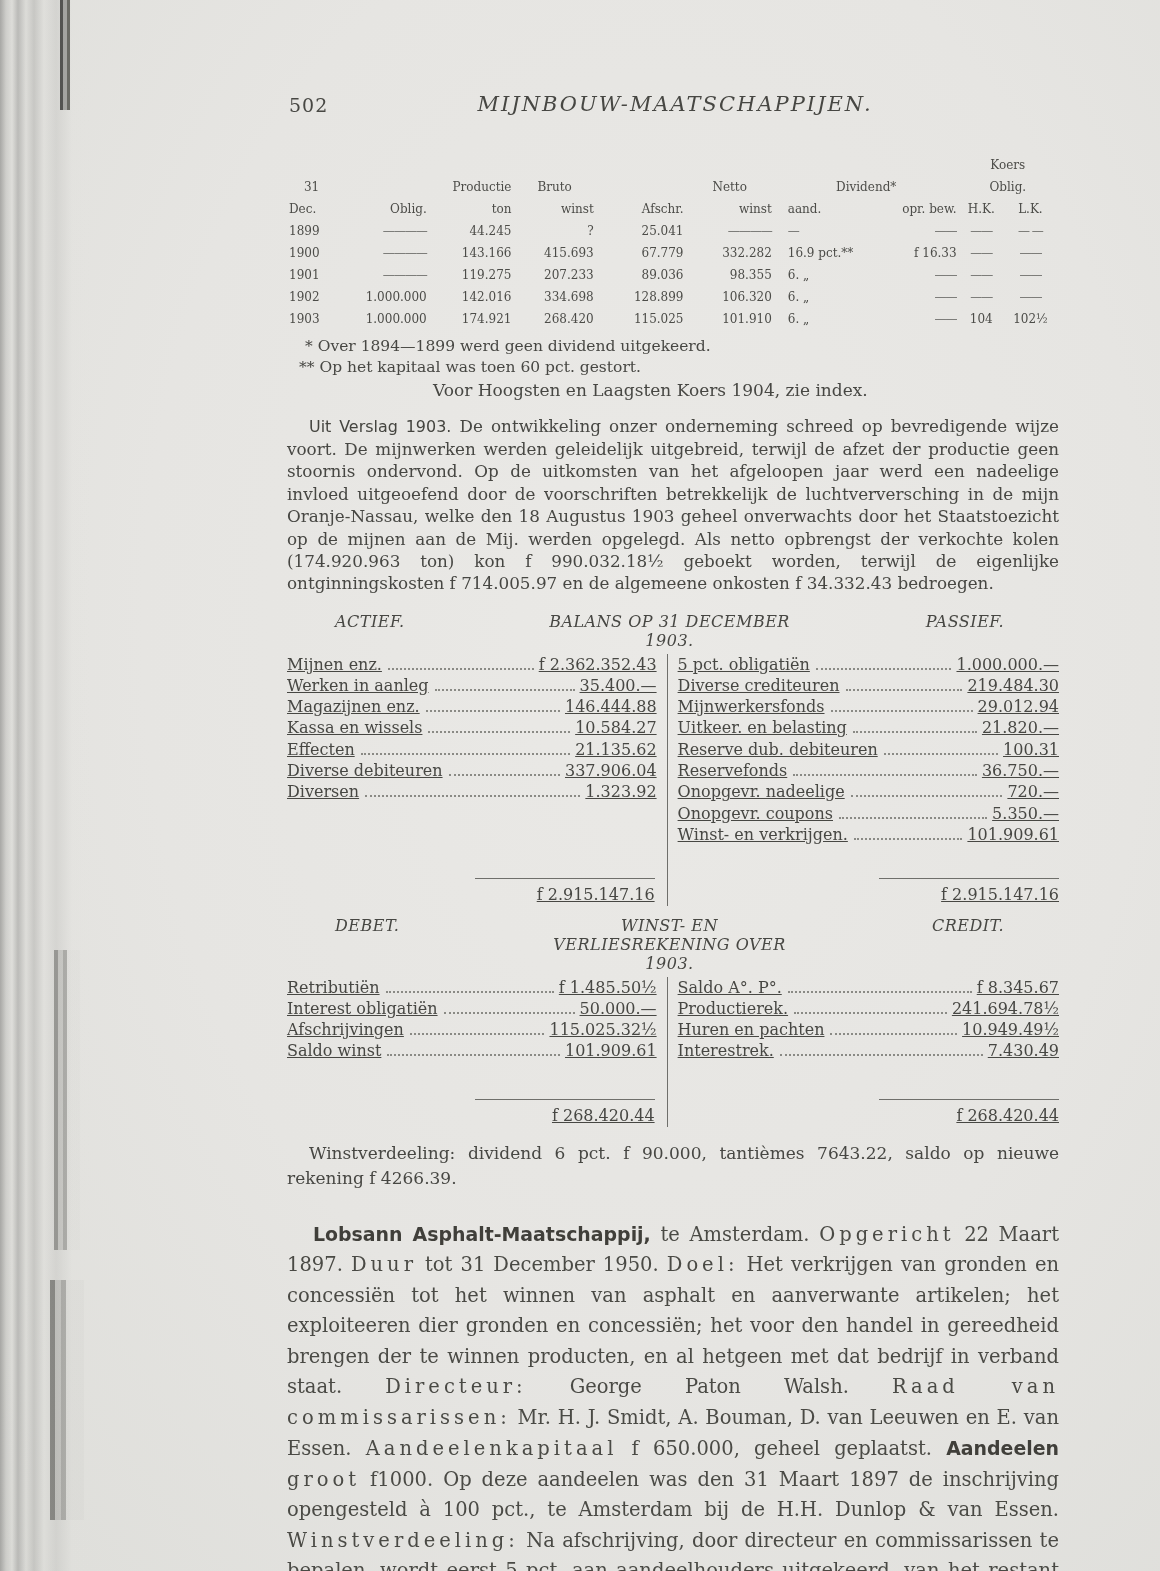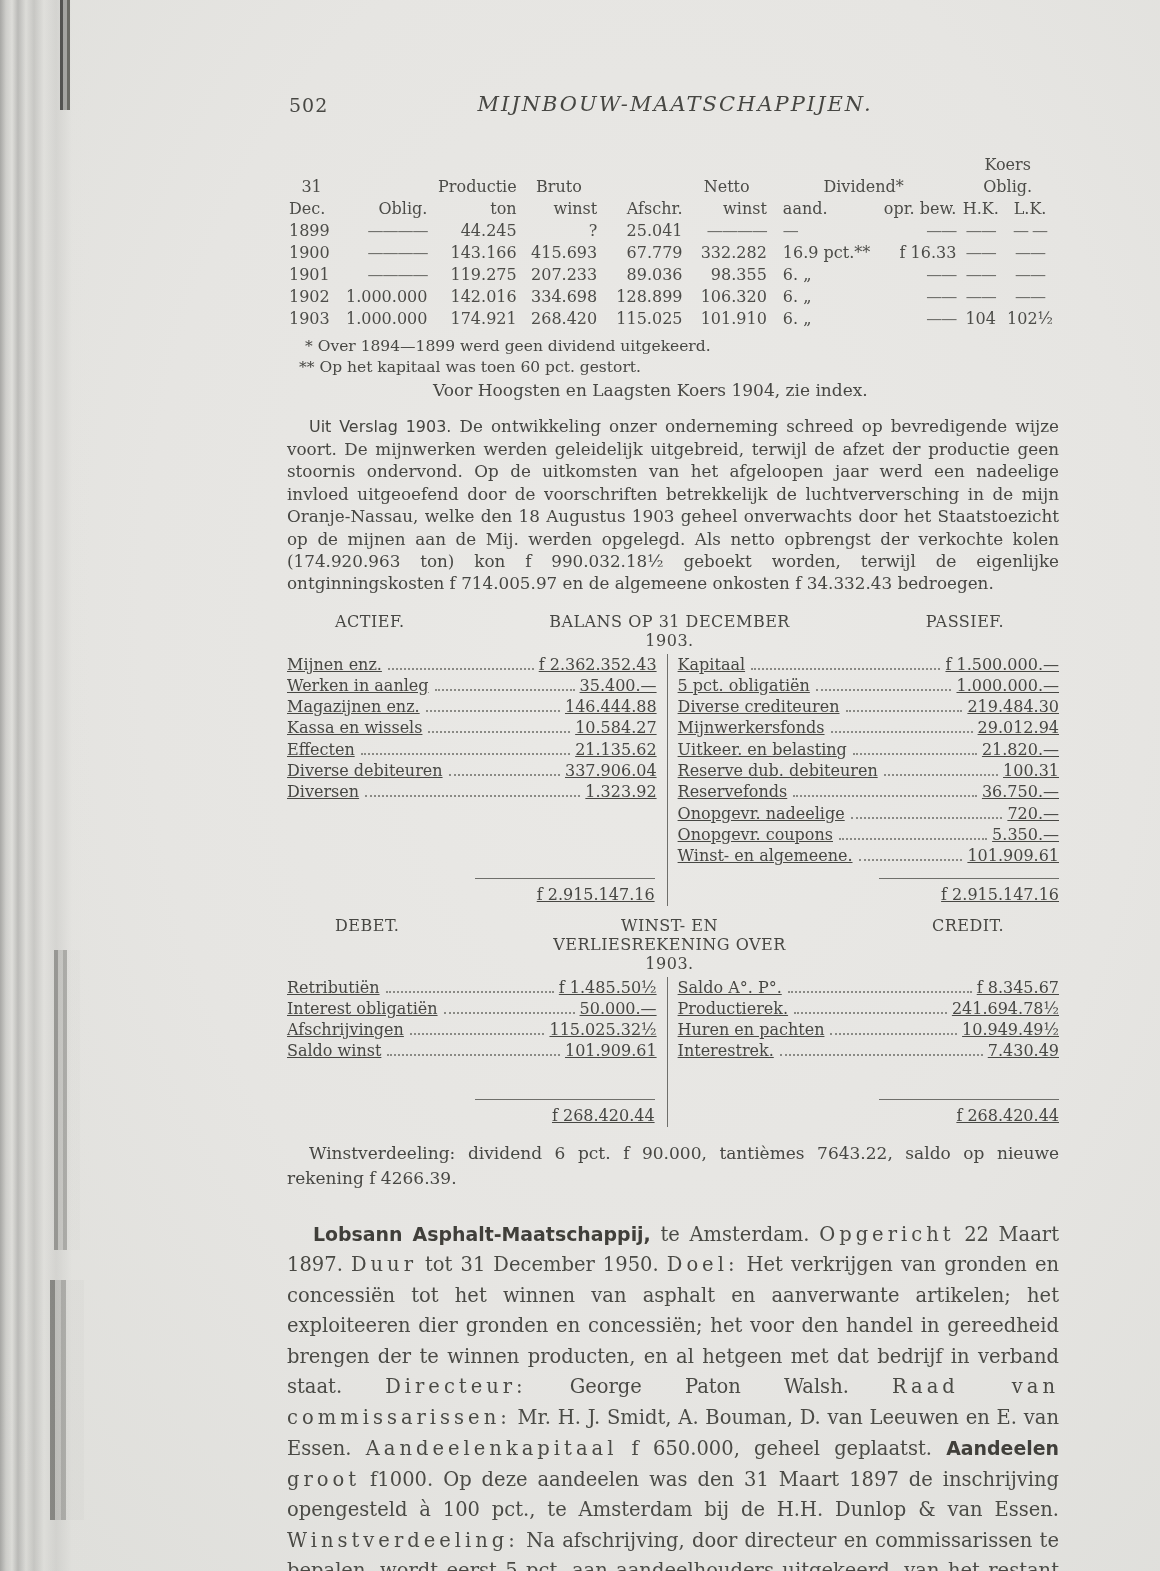--- a/index.html
+++ b/index.html
@@ -24,21 +24,21 @@
 
   .content{position:absolute;left:287px;top:92px;width:772px;}
 
   
   .pg-head{position:relative;height:30px;margin-bottom:32px;}
   .pg-num{position:absolute;left:2px;top:2px;font-size:19px;letter-spacing:1px;}
   .pg-title{position:absolute;left:4px;right:0;top:0;text-align:center;font-size:21px;
             font-style:italic;letter-spacing:2px;}
 
   
-  table.stats{border-collapse:collapse;width:770px;font-size:16px;color:#4c4c48;}
+  table.stats{border-collapse:collapse;width:770px;font-size:12px;color:#4c4c48;}
   table.stats th,table.stats td{font-weight:normal;padding:1px 2px;line-height:20px;white-space:nowrap;}
   .c-year{width:50px;text-align:left;}
   .c-oblig{width:98px;text-align:right;padding-right:8px!important;}
   .c-ton{width:80px;text-align:right;}
   .c-bruto{width:88px;text-align:right;}
   .c-afschr{width:98px;text-align:right;}
   .c-netto{width:96px;text-align:right;}
   .c-aand{width:100px;text-align:left;padding-left:14px!important;}
   .c-opr{width:80px;text-align:right;}
   .c-hk{width:46px;text-align:center;}
@@ -48,21 +48,21 @@
   .fnotes{margin-top:6px;font-size:15.5px;line-height:20.5px;}
   .fn1{padding-left:18px;}
   .fn2{padding-left:12px;}
   .fn3{padding-left:146px;font-size:17px;margin-top:3px;}
 
   
   .verslag{margin-top:14px;font-size:16.8px;line-height:22.4px;text-align:justify;text-indent:22px;}
   .bold-sans{font-family:"DejaVu Sans","Liberation Sans",sans-serif;font-weight:normal;font-size:.95em;color:#44443f;}
 
   
-  .stmt-head{display:flex;margin-top:10px;font-size:16px;letter-spacing:.5px;}
+  .stmt-head{display:flex;margin-top:10px;font-size:16px;letter-spacing:.5px;font-style:italic;}
   .stmt-head .lh{width:200px;padding-left:48px;}
   .stmt-head .ct{flex:1;text-align:center;}
   .stmt-head .rh{width:200px;text-align:right;padding-right:55px;}
   .twocol{display:flex;margin-top:4px;text-decoration:underline;}
   .col-l{width:375px;padding-right:10px;}
   .col-r{width:387px;border-left:1.5px solid #6f6f6b;padding-left:10px;}
   .acct{display:flex;flex-direction:column;height:100%;}
   .arow{display:flex;align-items:baseline;font-size:16px;line-height:21.3px;white-space:nowrap;}
   .arow .lbl{flex:0 0 auto;}
   .arow .lead{flex:1 1 auto;border-bottom:2px dotted #8a8a85;margin:0 5px 4px 6px;min-width:8px;}
@@ -244,25 +244,20 @@
             </div>
           <div class="tot-block">
             <div class="tot-rule"></div>
             <div class="tot-amt">f 2.915.147.16</div>
           </div>
         </div>
       </div>
       <div class="col-r">
         <div class="acct">
           <div class="arow">
-              <span class="lbl">Kapitaal</span>
-              <span class="lead"></span>
-              <span class="amt">f 1.500.000.—</span>
-            </div>
-          <div class="arow">
               <span class="lbl">5 pct. obligatiën</span>
               <span class="lead"></span>
               <span class="amt">1.000.000.—</span>
             </div>
           <div class="arow">
               <span class="lbl">Diverse crediteuren</span>
               <span class="lead"></span>
               <span class="amt">219.484.30</span>
             </div>
           <div class="arow">
@@ -289,21 +284,21 @@
               <span class="lbl">Onopgevr. nadeelige</span>
               <span class="lead"></span>
               <span class="amt">720.—</span>
             </div>
           <div class="arow">
               <span class="lbl">Onopgevr. coupons</span>
               <span class="lead"></span>
               <span class="amt">5.350.—</span>
             </div>
           <div class="arow">
-              <span class="lbl">Winst- en algemeene.</span>
+              <span class="lbl">Winst- en verkrijgen.</span>
               <span class="lead"></span>
               <span class="amt">101.909.61</span>
             </div>
           <div class="tot-block">
             <div class="tot-rule"></div>
             <div class="tot-amt">f 2.915.147.16</div>
           </div>
         </div>
       </div>
     </div>

